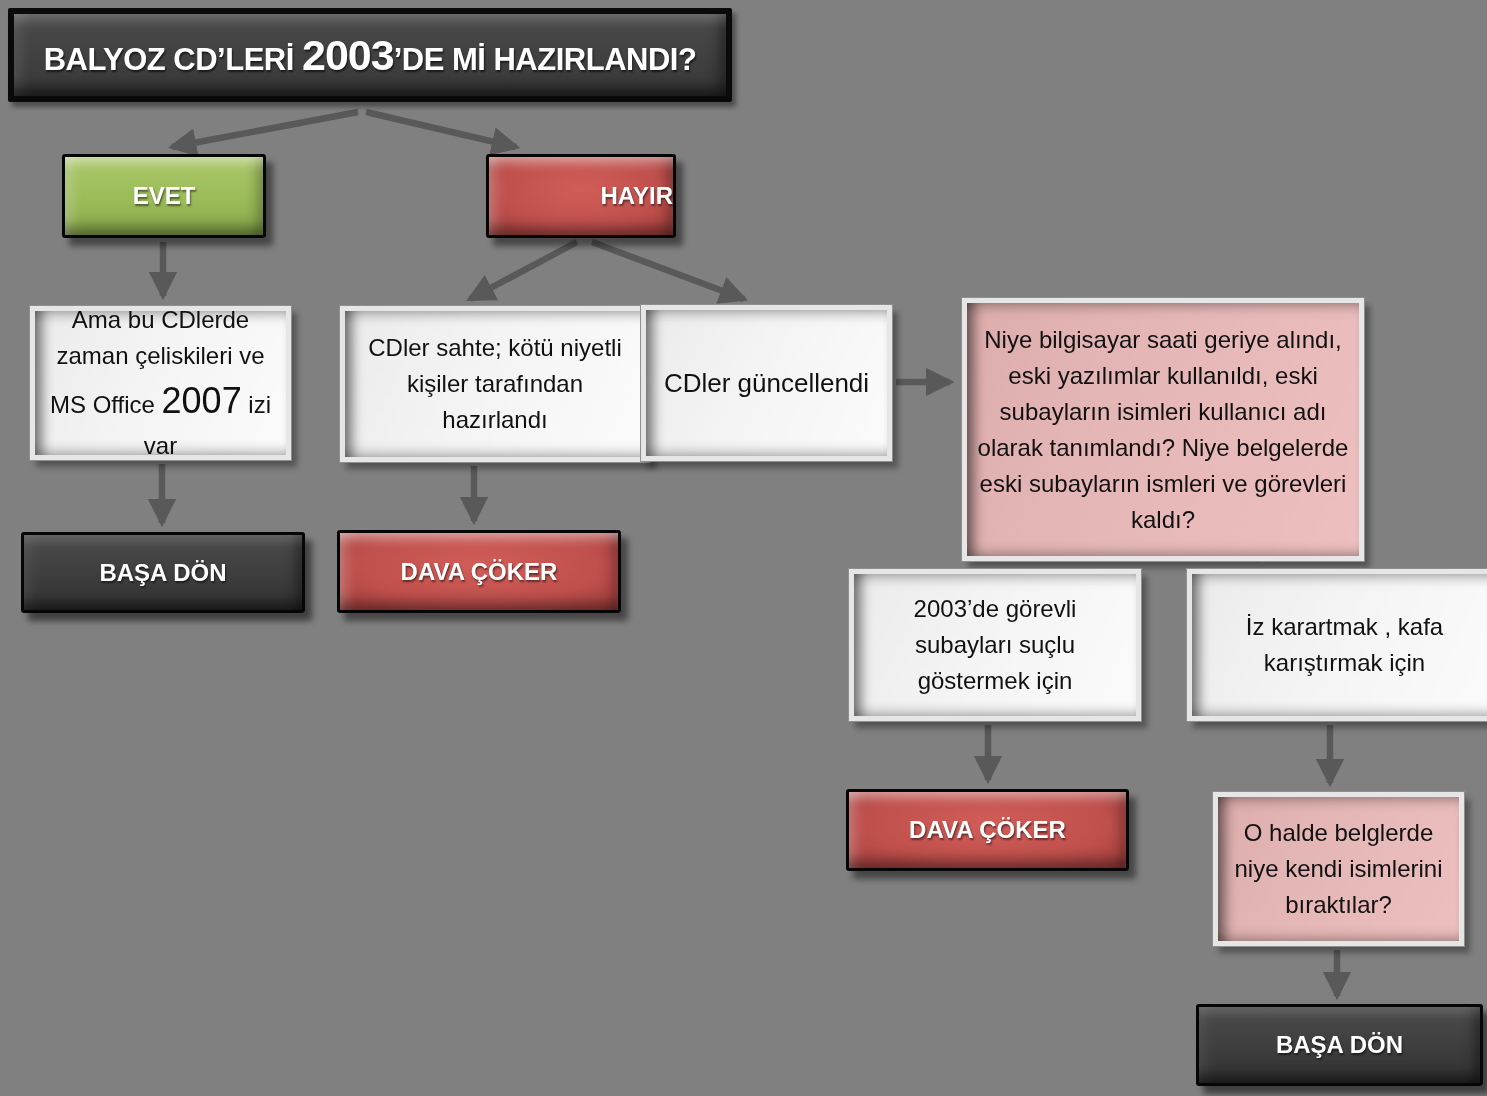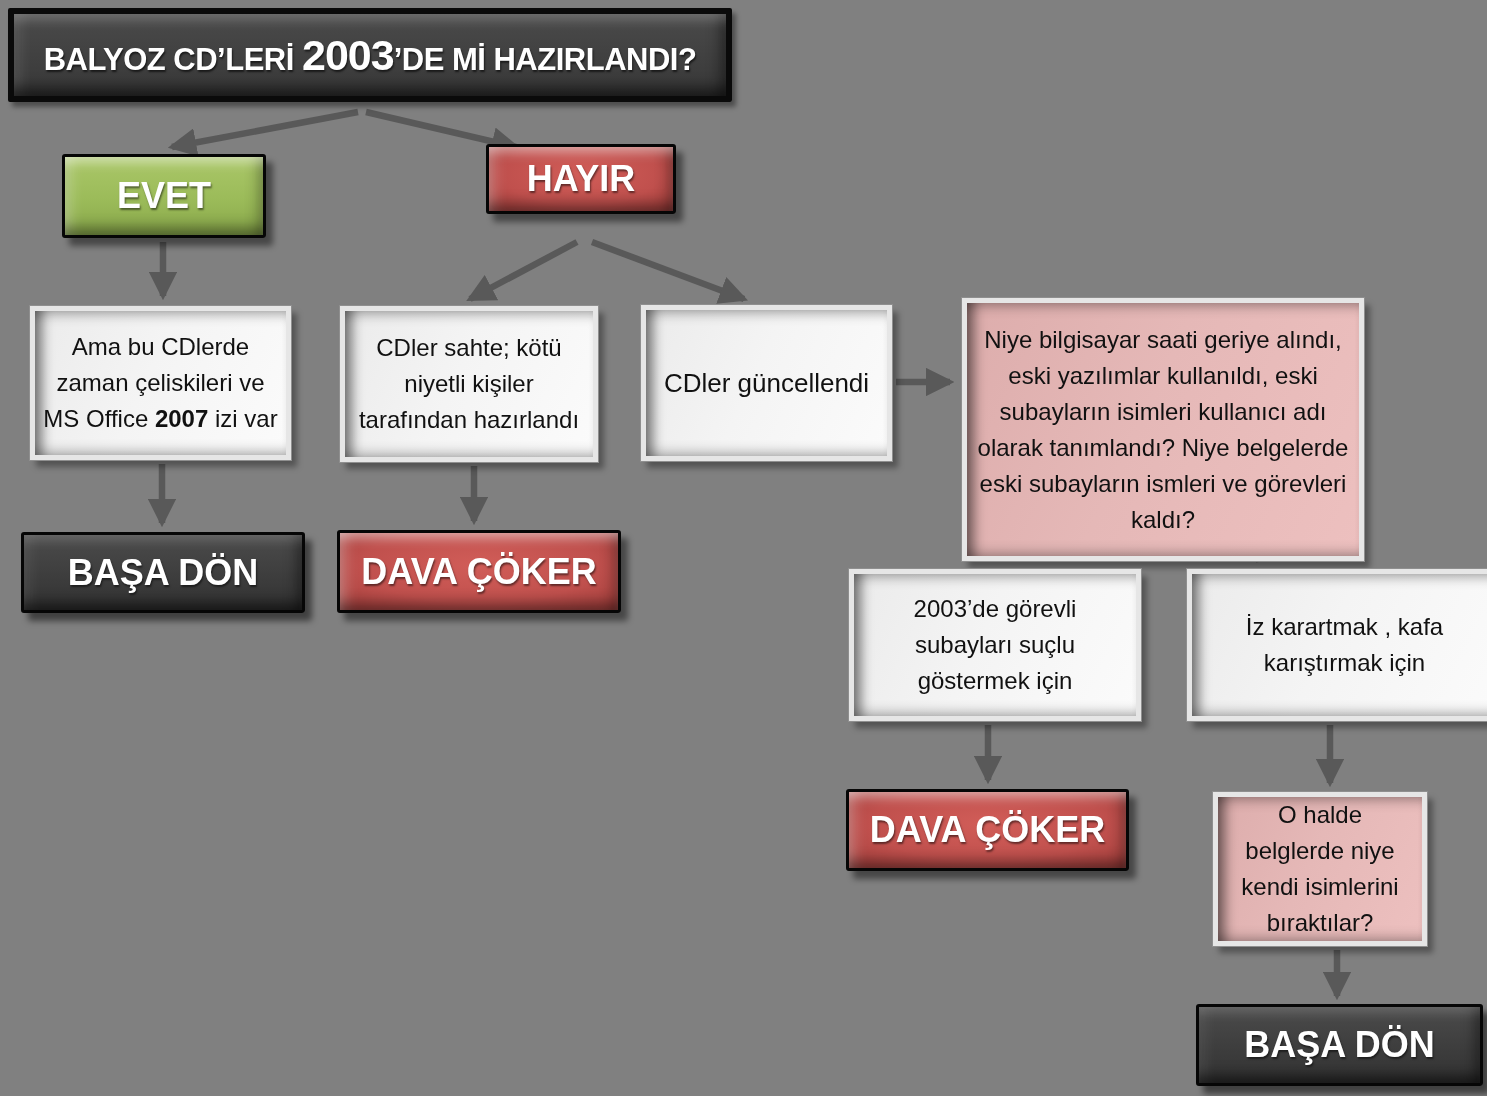--- a/index.html
+++ b/index.html
@@ -22,21 +22,21 @@
       inset 0 14px 12px -8px rgba(255,255,255,0.22),
       inset 0 -16px 14px -8px rgba(0,0,0,0.55),
       inset 16px 0 14px -10px rgba(255,255,255,0.12),
       inset -16px 0 14px -10px rgba(0,0,0,0.4);
     text-shadow:1px 2px 2px rgba(0,0,0,0.6);
   }
   .title-box .big{font-size:43px;letter-spacing:-1px;}
 
   .btn{
     border:3px solid #060606;border-radius:3px;
-    color:#fff;font-weight:bold;font-size:36px;
+    color:#fff;font-weight:bold;font-size:24px;
     box-shadow:7px 8px 6px rgba(0,0,0,0.45),
       inset 0 12px 12px -7px rgba(255,255,255,0.5),
       inset 0 -14px 14px -7px rgba(0,0,0,0.42),
       inset 14px 0 14px -9px rgba(255,255,255,0.3),
       inset -14px 0 14px -9px rgba(0,0,0,0.3);
     text-shadow:1px 2px 2px rgba(0,0,0,0.5);
   }
   .btn-green{background:linear-gradient(180deg,#aac768 0%,#9bbb59 55%,#88a74a 100%);}
   .btn-red{background:radial-gradient(ellipse at 50% 42%,#d15d58 0%,#c0504d 60%,#a23e3b 100%);}
   .btn-dark{background:linear-gradient(180deg,#4b4b4b 0%,#3c3c3c 60%,#333 100%);
@@ -48,21 +48,21 @@
 
   .box{
     background:linear-gradient(115deg,#ebebeb 0%,#f4f4f4 45%,#fbfbfb 100%);
     border:5px solid #e6e6e6;
     box-shadow:0 0 0 1px #8f8f8f,6px 7px 6px rgba(0,0,0,0.35),
       inset 14px 0 12px -7px rgba(0,0,0,0.5),
       inset 0 12px 12px -8px rgba(0,0,0,0.28),
       inset 0 -12px 12px -8px rgba(0,0,0,0.26);
     color:#111;font-size:24px;line-height:1.5;padding:4px 8px;
   }
-  .box .big{font-size:24px;font-weight:bold;}
+  .box .big{font-size:36px;}
   .box-pink{background:linear-gradient(115deg,#ddadac 0%,#e5b8b7 45%,#edc0bf 100%);}
 </style>
 </head>
 <body>
 
 <div class="canvas">
 
   <svg class="arrows" width="1487" height="1096" viewBox="0 0 1487 1096">
     <defs>
       <marker id="ah" viewBox="0 0 10 10" refX="8.5" refY="5" markerWidth="4.4" markerHeight="4.4" orient="auto-start-reverse">
@@ -87,29 +87,29 @@
   </svg>
 
   <div class="node title-box" style="left:8px;top:8px;width:724px;height:94px;">
     <span><span>BALYOZ CD’LERİ </span><span class="big">2003</span><span>’DE Mİ HAZIRLANDI?</span></span>
   </div>
 
   <div class="node btn btn-green" style="left:62px;top:154px;width:204px;height:84px;">
     <span>EVET</span>
   </div>
 
-  <div class="node btn btn-red" style="left:486px;top:144px;width:190px;height:70px;">
+  <div class="node btn btn-red" style="left:486px;top:154px;width:190px;height:84px;justify-content:flex-end;">
     <span>HAYIR</span>
   </div>
 
   <div class="node box" style="left:30px;top:306px;width:261px;height:154px;">
     <span><span>Ama bu CDlerde zaman çeliskileri ve MS Office </span><span class="big">2007</span><span> izi var</span></span>
   </div>
 
-  <div class="node box" style="left:340px;top:306px;width:258px;height:156px;">
+  <div class="node box" style="left:340px;top:306px;width:310px;height:156px;">
     <span>CDler sahte; kötü niyetli kişiler tarafından hazırlandı</span>
   </div>
 
   <div class="node box" style="left:641px;top:305px;width:251px;height:156px;font-size:26px;">
     <span>CDler güncellendi</span>
   </div>
 
   <div class="node box box-pink" style="left:962px;top:257px;width:402px;height:263px;margin-top:41px;">
     <span>Niye  bilgisayar saati geriye alındı, eski yazılımlar kullanıldı, eski subayların isimleri kullanıcı adı olarak tanımlandı? Niye belgelerde eski subayların ismleri ve görevleri kaldı?</span>
   </div>
@@ -127,21 +127,21 @@
   </div>
 
   <div class="node box" style="left:1187px;top:569px;width:315px;height:152px;">
     <span>İz karartmak , kafa karıştırmak için</span>
   </div>
 
   <div class="node btn btn-red" style="left:846px;top:789px;width:283px;height:82px;">
     <span>DAVA ÇÖKER</span>
   </div>
 
-  <div class="node box box-pink" style="left:1213px;top:792px;width:214px;height:154px;">
+  <div class="node box box-pink" style="left:1213px;top:792px;width:251px;height:154px;">
     <span>O halde belglerde niye kendi isimlerini bıraktılar?</span>
   </div>
 
   <div class="node btn btn-dark" style="left:1196px;top:1004px;width:287px;height:82px;">
     <span>BAŞA DÖN</span>
   </div>
 
 </div>
 
 </body></html>

